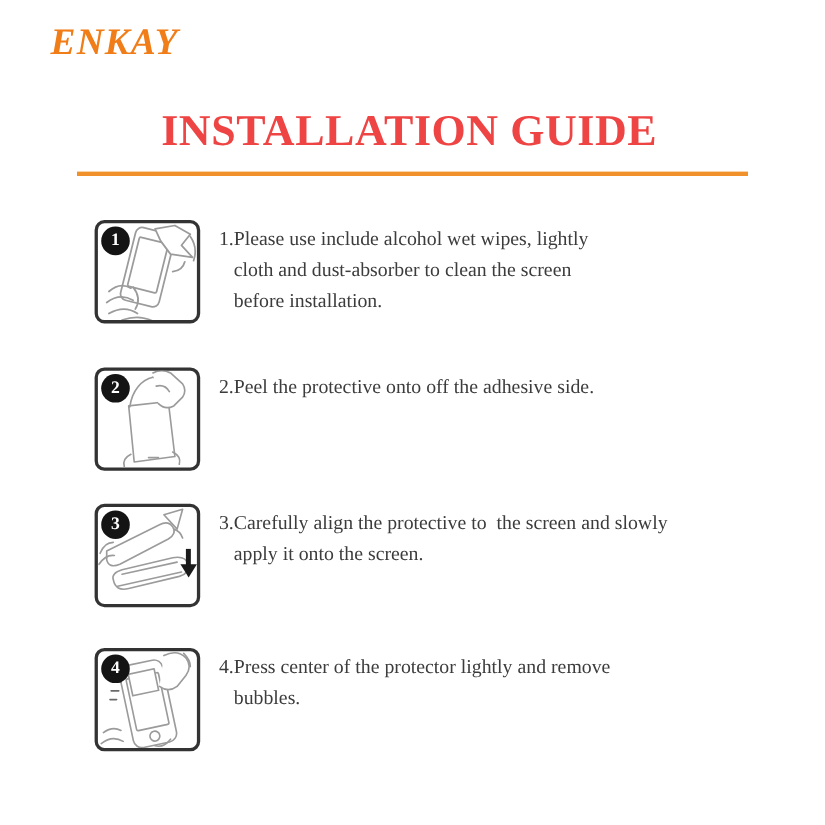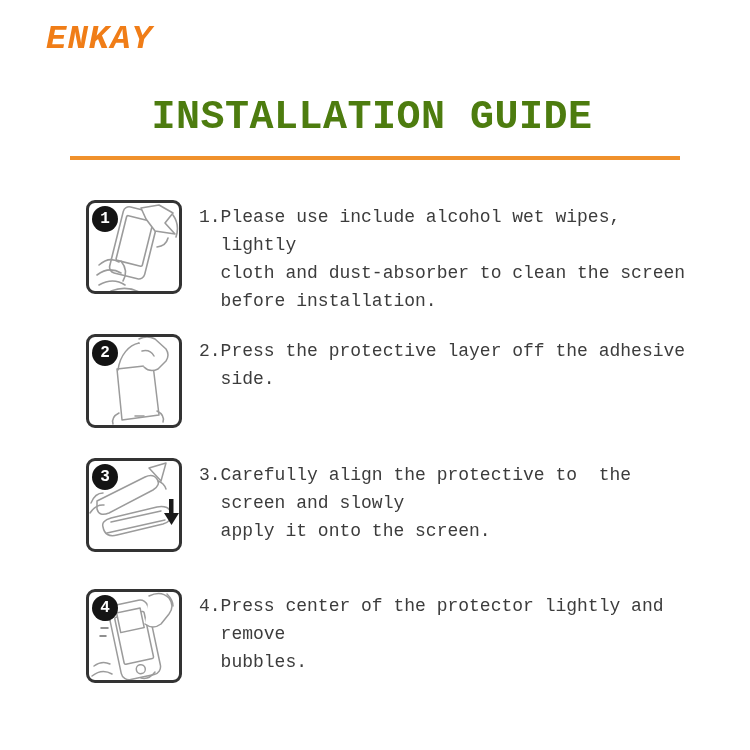--- a/index.html
+++ b/index.html
@@ -2,21 +2,21 @@
 <html><head>
 <meta charset="utf-8">
 <style>
   * { margin: 0; padding: 0; box-sizing: border-box; }
   html, body { background: #ffffff; }
   .page {
     position: relative;
     width: 744px;
     height: 750px;
     background: #ffffff;
-    font-family: Liberation Mono, monospace;
+    font-family: Liberation Serif, serif;
     overflow: hidden;
   }
   .logo {
     position: absolute;
     left: 46px;
     top: 20px;
     font-size: 34px;
     font-weight: bold;
     font-style: italic;
     letter-spacing: 1px;
@@ -24,21 +24,21 @@
   }
   .title {
     position: absolute;
     top: 95px;
     left: 0;
     width: 100%;
     text-align: center;
     font-size: 40px;
     font-weight: bold;
     letter-spacing: 0.5px;
-    color: #4d7c0f;
+    color: #ef4444;
   }
   .divider {
     position: absolute;
     left: 70px;
     top: 156px;
     width: 610px;
     height: 4px;
     background: #F0912C;
   }
   .step-row {
@@ -145,21 +145,21 @@
           <path d="M50,2 q8,-4 16,0 l11,10 q4,6 0,12 l-8,8 q-8,4 -14,-2" fill="#ffffff"></path>
           <path d="M53,14 q8,-2 12,5"></path>
           <path d="M30,76 q-8,4 -6,11"></path>
           <path d="M68,74 q8,4 6,11"></path>
           <path d="M46,79 h9"></path>
         </g>
       </svg>
     </div>
     <div class="step-body">
       <span class="step-num">2.</span>
-        <span class="step-text">Press the protective layer off the adhesive side.</span>
+        <span class="step-text">Peel the protective onto off the adhesive side.</span>
     </div>
   </div>
 
   <div class="step-row row-3">
     <div class="illus-box">
       <div class="badge">3</div>
       <svg viewBox="0 0 90 88">
         <g stroke="#9b9b9b" fill="none" stroke-width="1.5" stroke-linecap="round" stroke-linejoin="round">
           <path d="M14,66 Q12,60 22,57 L68,46 Q80,44 82,52 Q84,60 74,63 L28,74 Q16,77 14,66 Z"></path>
           <path d="M22,61 L72,50"></path>

